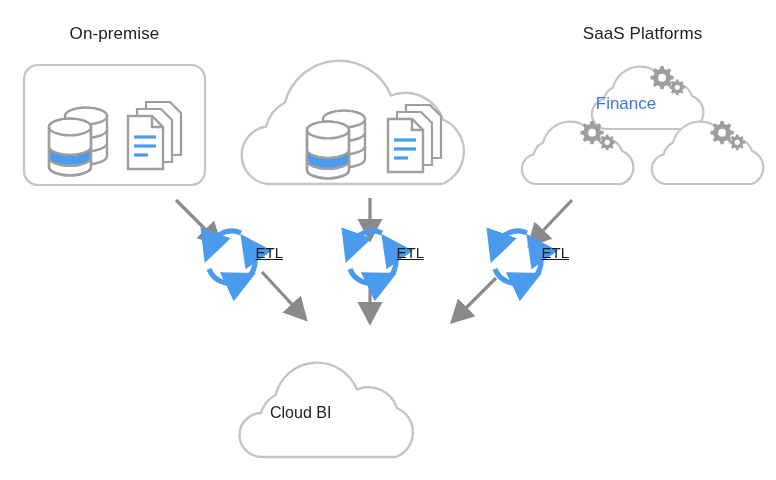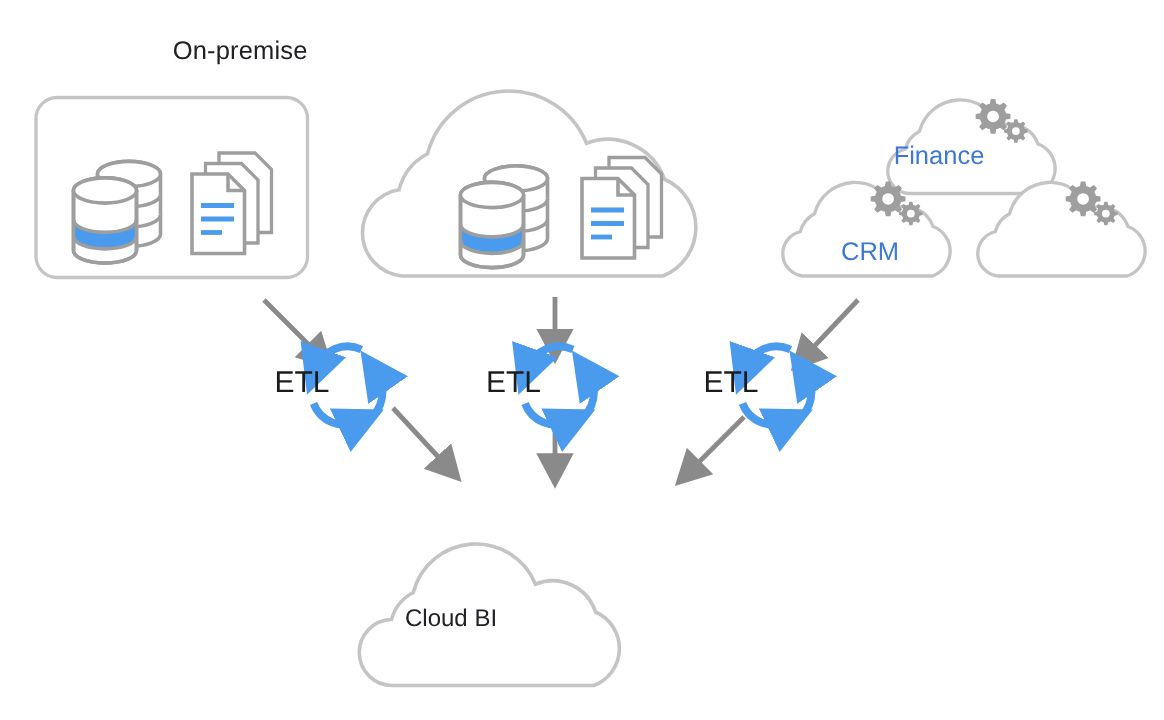--- a/index.html
+++ b/index.html
@@ -1,34 +1,35 @@
 <!DOCTYPE html>
 <html><head>
 <meta charset="utf-8">
 <style>
   html,body{margin:0;padding:0;background:#ffffff;}
   body{width:776px;height:480px;position:relative;overflow:hidden;
        font-family:"Liberation Sans","DejaVu Sans",sans-serif;}
   .stage{position:absolute;inset:0;}
   svg.layer{position:absolute;left:0;top:0;width:776px;height:480px;}
-  .node-title{position:absolute;text-align:right;color:#202124;font-size:17px;
+  .node-title{position:absolute;text-align:center;color:#202124;font-size:17px;
               letter-spacing:.1px;white-space:nowrap;}
   .badge-label{position:absolute;text-align:center;color:#3b78d8;font-size:17px;
                white-space:nowrap;}
-  .etl-label{position:absolute;text-align:left;color:#1b1b1b;font-size:20px;
-             white-space:nowrap;}
+  .etl-label{position:absolute;text-align:right;color:#1b1b1b;font-size:15px;
+             white-space:nowrap;text-decoration:underline;}
   .sink-label{position:absolute;color:#202124;font-size:16px;
               white-space:nowrap;}
 </style>
 </head>
 <body>
 
 <div class="stage">
 
   <div class="node-title" style="left:24px;top:24px;width:181px;">On-premise</div>
+  <div class="node-title" style="left:520px;top:24px;width:245px;">SaaS Platforms</div>
 
   <svg class="layer" viewBox="0 0 776 480">
     <defs>
       <marker id="ah" markerWidth="9" markerHeight="9" refX="3.4" refY="4.5" orient="auto" markerUnits="strokeWidth">
         <path d="M0,0.6 L7.4,4.5 L0,8.4 Z" fill="#8a8a8a"></path>
       </marker>
       <marker id="bh" markerWidth="7" markerHeight="7" refX="2.6" refY="3.5" orient="auto" markerUnits="strokeWidth">
         <path d="M0,0.4 L6.2,3.5 L0,6.6 Z" fill="#4a9bee"></path>
       </marker>
 
@@ -171,21 +172,20 @@
 
     <path d="M262,457
              a22,22 0 0 1 -1,-44
              a29,29 0 0 1 14.5,-18
              a43,43 0 0 1 81.5,-5.5
              a30,30 0 0 1 40,18.5
              a26.5,26.5 0 0 1 -1,49 z" fill="#ffffff" stroke="#c4c4c4" stroke-width="2.4"></path>
   </svg>
 
   <div class="badge-label" style="left:576px;top:94px;width:100px;">Finance</div>
-  <div class="badge-label" style="left:530px;top:158px;width:100px;">CRM</div>
 
   <div class="etl-label" style="left:183px;top:244px;width:100px;">ETL</div>
   <div class="etl-label" style="left:324px;top:244px;width:100px;">ETL</div>
   <div class="etl-label" style="left:469px;top:244px;width:100px;">ETL</div>
 
   <div class="sink-label" style="left:270px;top:404px;width:200px;">Cloud BI</div>
 
 </div>
 
 </body></html>

